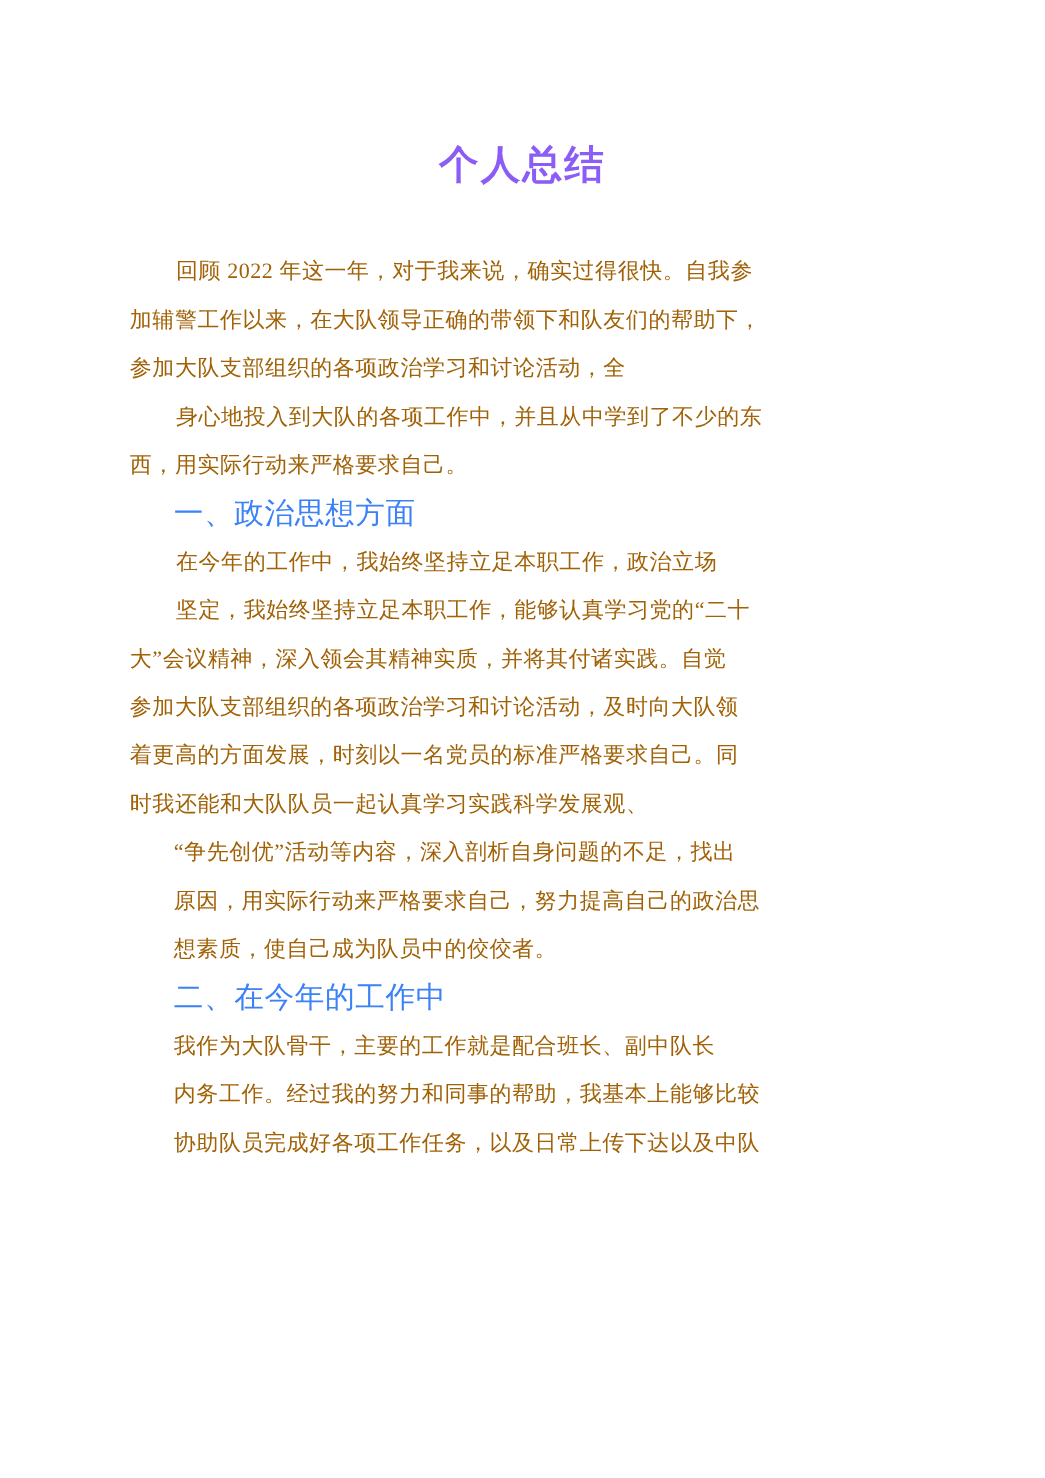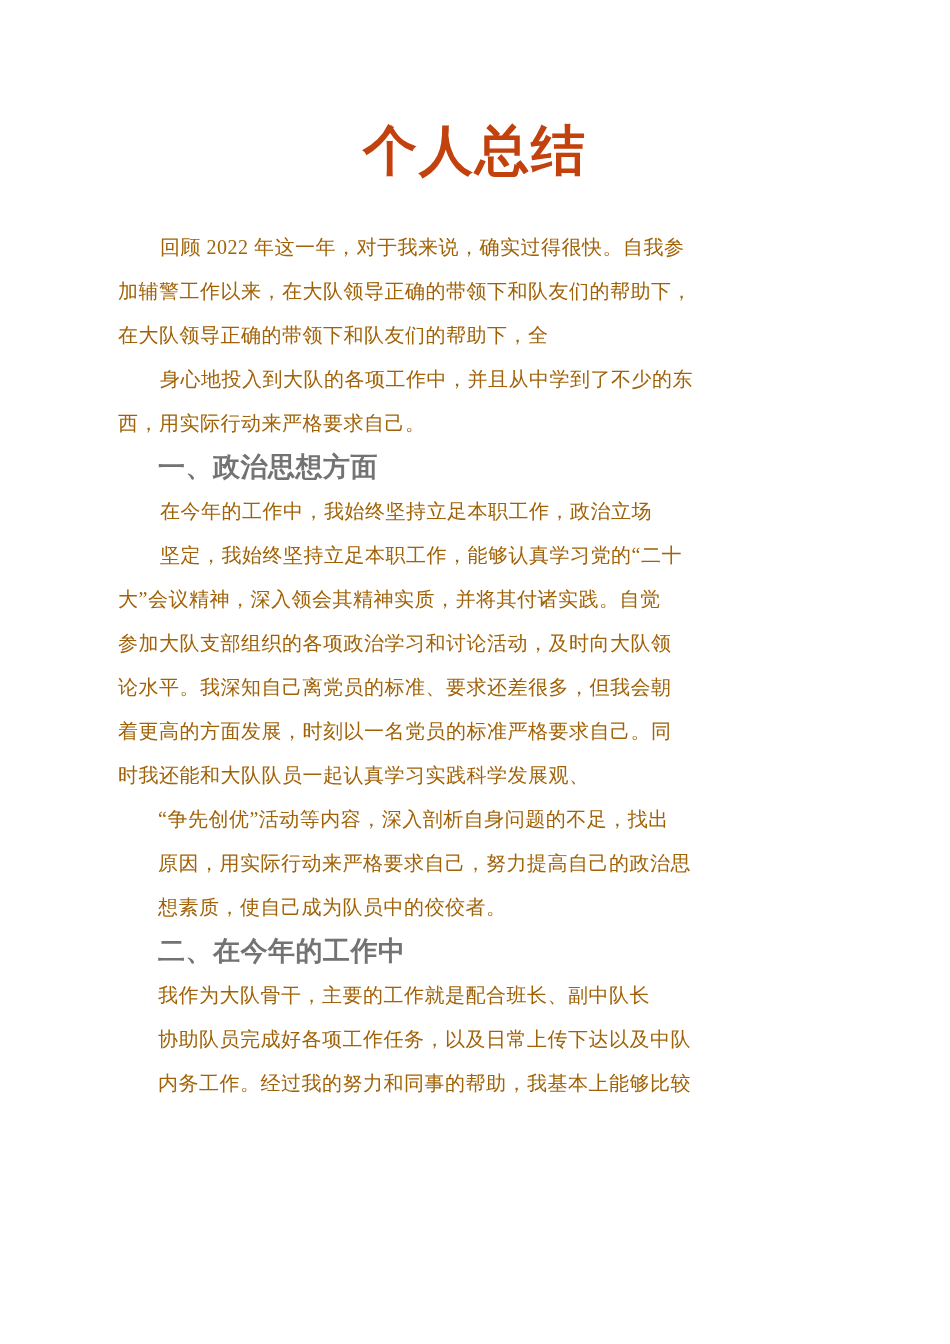--- a/index.html
+++ b/index.html
@@ -19,24 +19,24 @@
 
   
   .doc-title {
     position: absolute;
     left: 0;
     right: 0;
     top: 124px;
     text-align: center;
     font-family: "DejaVu Serif", "Liberation Serif", serif;
     font-weight: 700;
-    font-size: 54px;
+    font-size: 36px;
     line-height: 52px;
     letter-spacing: 2px;
-    color: #c2410c;
+    color: #8b5cf6;
   }
 
   
   .body-block {
     position: absolute;
     left: 118px;
     top: 225px;
     width: 714px;
   }
 
@@ -49,64 +49,63 @@
     white-space: pre;
     color: #a16207;
   }
   .line.indent {
     text-indent: 42px;
   }
 
   
   .heading {
     font-family: "DejaVu Sans", "Liberation Sans", sans-serif;
-    font-weight: 700;
+    font-weight: 400;
     font-size: 27px;
     line-height: 44px;
     height: 44px;
     letter-spacing: 0.5px;
     text-indent: 40px;
     white-space: pre;
-    color: #737373;
+    color: #3b82f6;
   }
 
   
   .line.hang {
     padding-left: 40px;
   }
 </style>
 </head>
 <body>
 
 <div class="page">
 
   <div class="doc-title">个人总结</div>
 
   <div class="body-block" id="body-block">
       <div>
         <div class="line indent">回顾 2022 年这一年，对于我来说，确实过得很快。自我参</div>
         <div class="line">加辅警工作以来，在大队领导正确的带领下和队友们的帮助下，</div>
-        <div class="line">在大队领导正确的带领下和队友们的帮助下，全</div>
+        <div class="line">参加大队支部组织的各项政治学习和讨论活动，全</div>
         <div class="line indent">身心地投入到大队的各项工作中，并且从中学到了不少的东</div>
         <div class="line">西，用实际行动来严格要求自己。</div>
       </div>
       <div class="heading">一、政治思想方面</div>
       <div>
         <div class="line indent">在今年的工作中，我始终坚持立足本职工作，政治立场</div>
         <div class="line indent">坚定，我始终坚持立足本职工作，能够认真学习党的“二十</div>
         <div class="line">大”会议精神，深入领会其精神实质，并将其付诸实践。自觉</div>
         <div class="line">参加大队支部组织的各项政治学习和讨论活动，及时向大队领</div>
-        <div class="line">论水平。我深知自己离党员的标准、要求还差很多，但我会朝</div>
         <div class="line">着更高的方面发展，时刻以一名党员的标准严格要求自己。同</div>
         <div class="line">时我还能和大队队员一起认真学习实践科学发展观、</div>
         <div class="line hang">“争先创优”活动等内容，深入剖析自身问题的不足，找出</div>
         <div class="line hang">原因，用实际行动来严格要求自己，努力提高自己的政治思</div>
         <div class="line hang">想素质，使自己成为队员中的佼佼者。</div>
       </div>
       <div class="heading">二、在今年的工作中</div>
       <div>
         <div class="line hang">我作为大队骨干，主要的工作就是配合班长、副中队长</div>
+        <div class="line hang">内务工作。经过我的努力和同事的帮助，我基本上能够比较</div>
         <div class="line hang">协助队员完成好各项工作任务，以及日常上传下达以及中队</div>
-        <div class="line hang">内务工作。经过我的努力和同事的帮助，我基本上能够比较</div>
       </div>
     </div>
 
 </div>
 
 </body></html>

